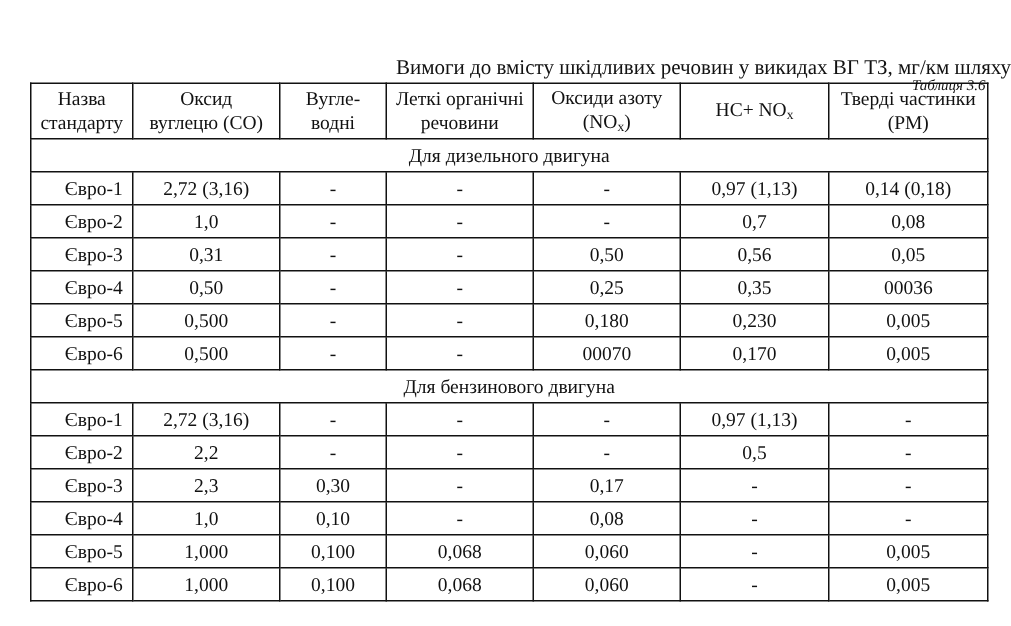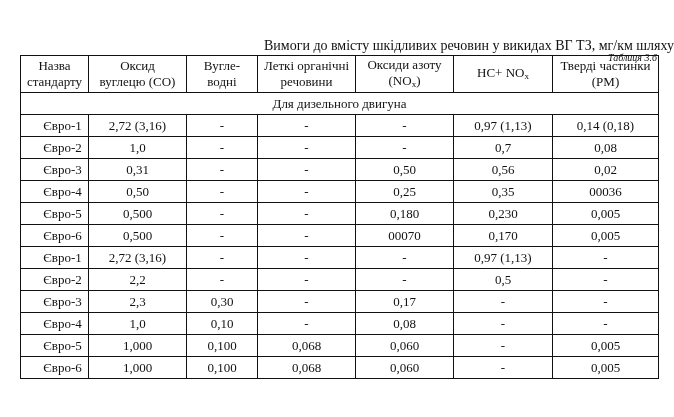--- a/index.html
+++ b/index.html
@@ -84,21 +84,21 @@
         <td>0,7</td>
         <td>0,08</td>
       </tr>
       <tr>
         <td class="name">Євро-3</td>
         <td>0,31</td>
         <td>-</td>
         <td>-</td>
         <td>0,50</td>
         <td>0,56</td>
-        <td>0,02</td>
+        <td>0,05</td>
       </tr>
       <tr>
         <td class="name">Євро-4</td>
         <td>0,50</td>
         <td>-</td>
         <td>-</td>
         <td>0,25</td>
         <td>0,35</td>
         <td>00036</td>
       </tr>
@@ -112,20 +112,23 @@
         <td>0,005</td>
       </tr>
       <tr>
         <td class="name">Євро-6</td>
         <td>0,500</td>
         <td>-</td>
         <td>-</td>
         <td>00070</td>
         <td>0,170</td>
         <td>0,005</td>
+      </tr>
+      <tr>
+        <td colspan="7" class="section">Для бензинового двигуна</td>
       </tr>
       <tr>
         <td class="name">Євро-1</td>
         <td>2,72 (3,16)</td>
         <td>-</td>
         <td>-</td>
         <td>-</td>
         <td>0,97 (1,13)</td>
         <td>-</td>
       </tr>

